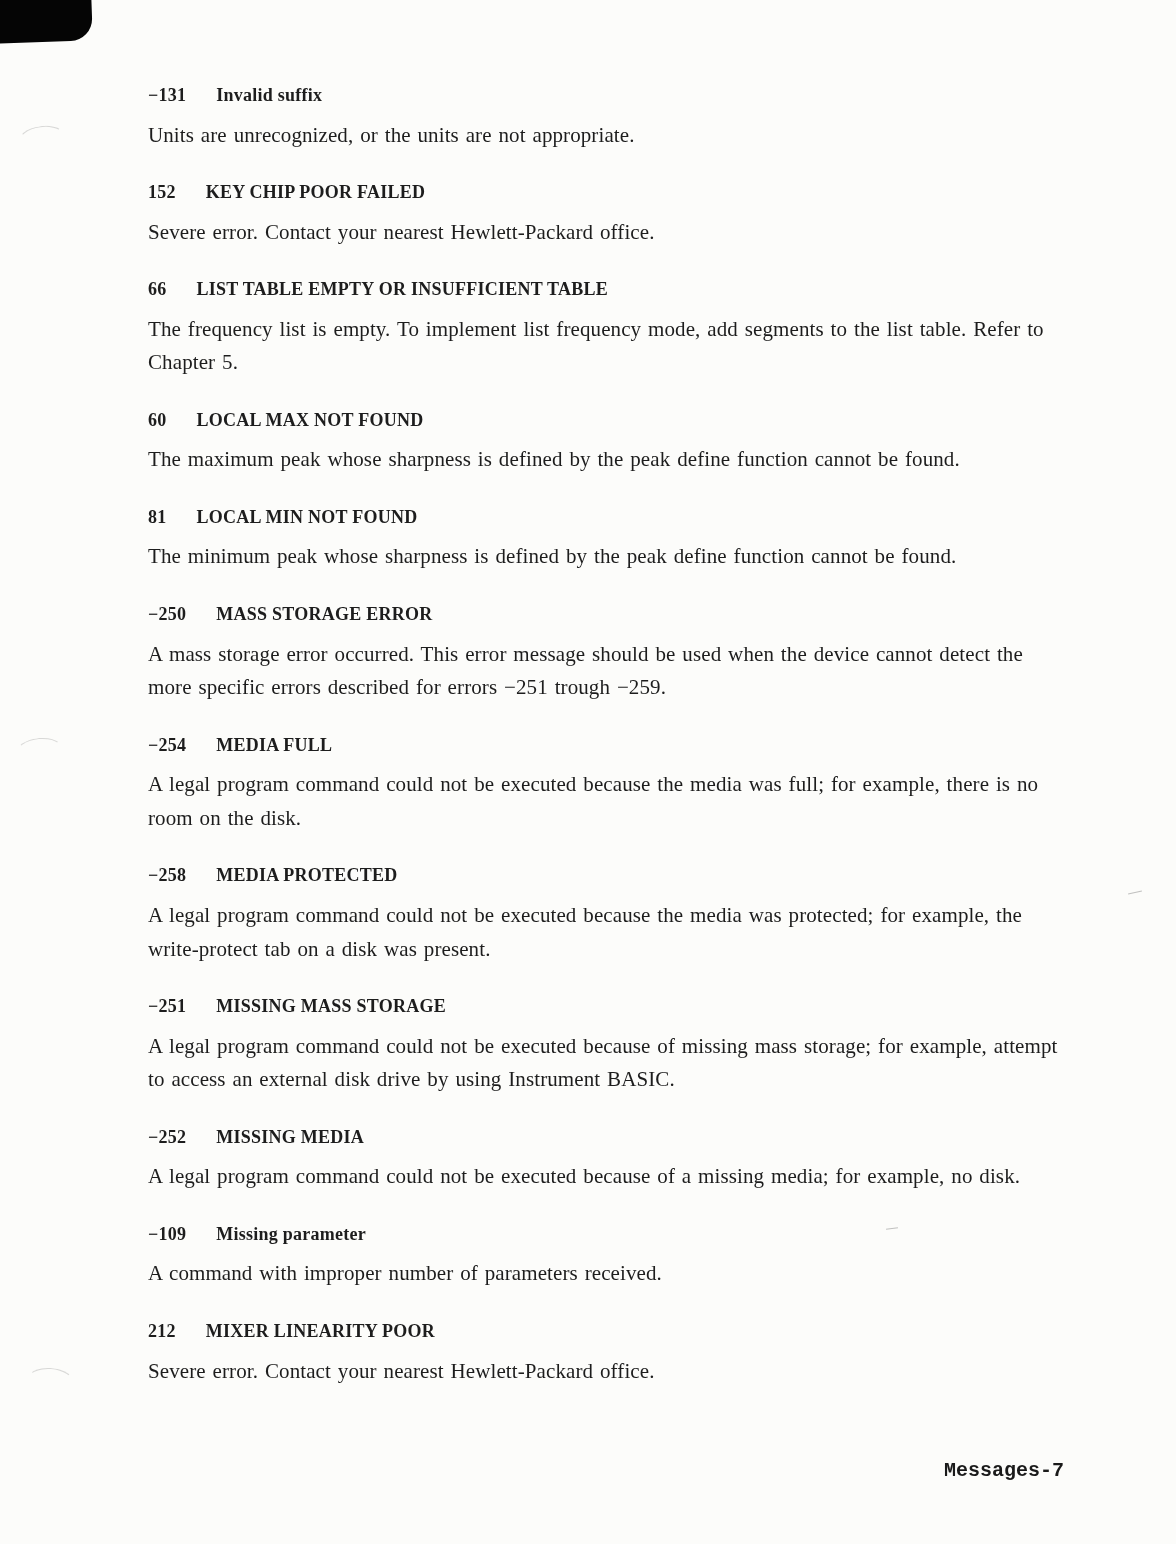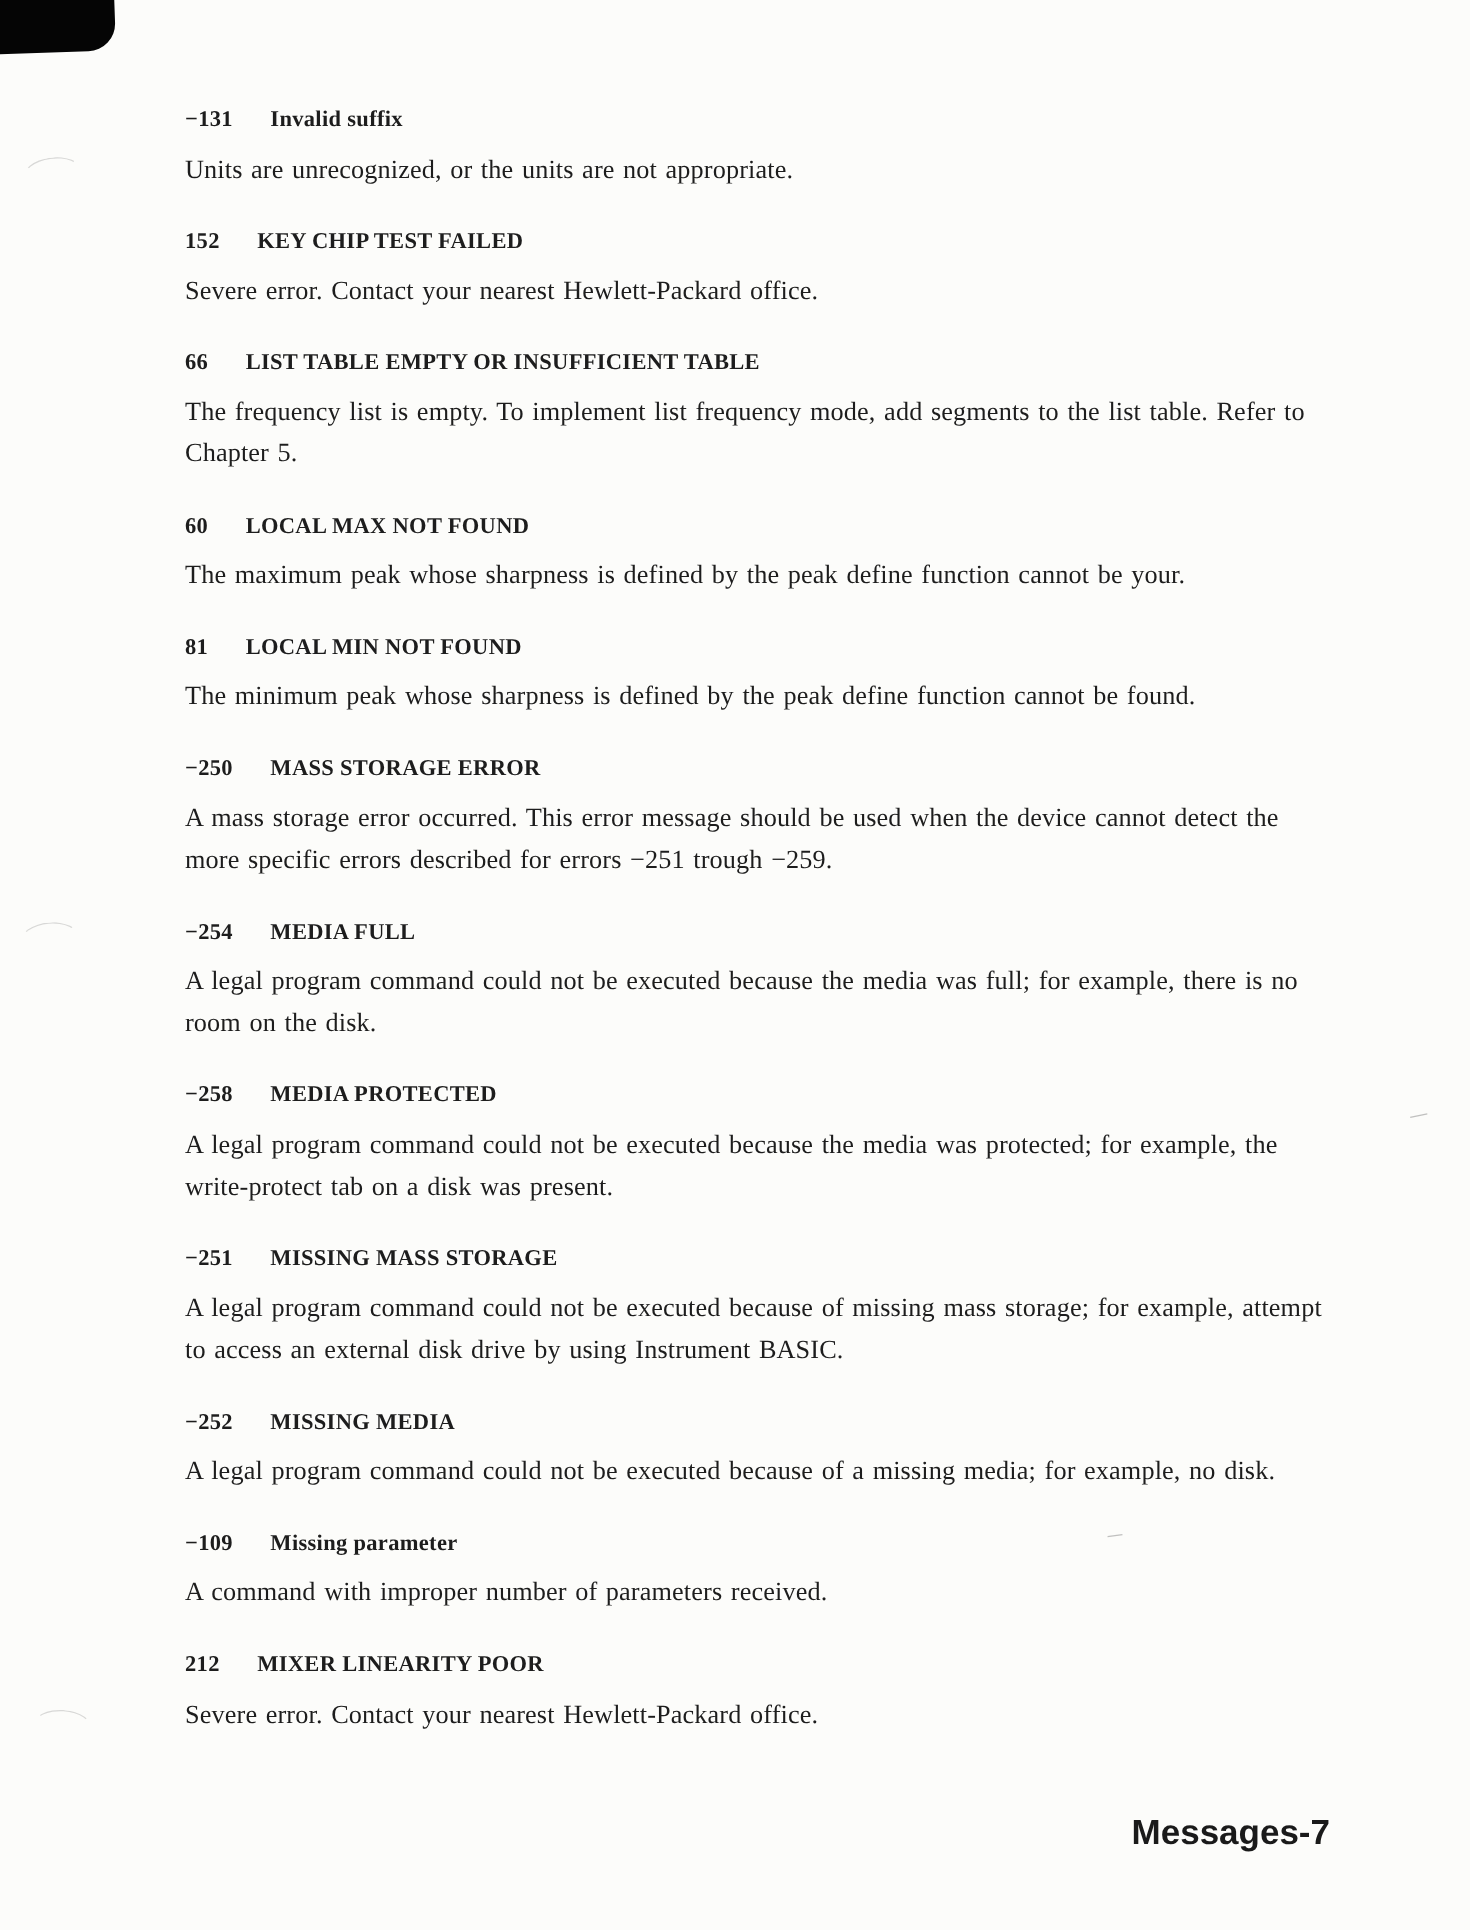--- a/index.html
+++ b/index.html
@@ -63,23 +63,23 @@
     margin: 12px 0 0 0;
     font-size: 21px;
     line-height: 1.6;
     word-spacing: 1.5px;
     letter-spacing: 0.1px;
   }
   .footer {
     position: absolute;
     right: 112px;
     bottom: 62px;
-    font-family: Liberation Sans, sans-serif;
+    font-family: Liberation Mono, monospace;
     font-weight: bold;
-    font-size: 28px;
+    font-size: 20px;
     color: #1a1a1a;
   }
 </style>
 </head>
 <body>
 
 <div class="page">
 
   <div class="corner-artifact"></div>
   <div class="smudge smudge-1"></div>
@@ -92,37 +92,37 @@
     <div id="entries">
   <section class="entry">
     <h2 class="entry-head">
       <span class="code">−131</span><span class="title">Invalid suffix</span>
     </h2>
     <p class="entry-body">Units are unrecognized, or the units are not appropriate.</p>
   </section>
 
   <section class="entry">
     <h2 class="entry-head">
-      <span class="code">152</span><span class="title">KEY CHIP TEST FAILED</span>
+      <span class="code">152</span><span class="title">KEY CHIP POOR FAILED</span>
     </h2>
     <p class="entry-body">Severe error. Contact your nearest Hewlett-Packard office.</p>
   </section>
 
   <section class="entry">
     <h2 class="entry-head">
       <span class="code">66</span><span class="title">LIST TABLE EMPTY OR INSUFFICIENT TABLE</span>
     </h2>
     <p class="entry-body">The frequency list is empty. To implement list frequency mode, add segments to the list table. Refer to Chapter 5.</p>
   </section>
 
   <section class="entry">
     <h2 class="entry-head">
       <span class="code">60</span><span class="title">LOCAL MAX NOT FOUND</span>
     </h2>
-    <p class="entry-body">The maximum peak whose sharpness is defined by the peak define function cannot be your.</p>
+    <p class="entry-body">The maximum peak whose sharpness is defined by the peak define function cannot be found.</p>
   </section>
 
   <section class="entry">
     <h2 class="entry-head">
       <span class="code">81</span><span class="title">LOCAL MIN NOT FOUND</span>
     </h2>
     <p class="entry-body">The minimum peak whose sharpness is defined by the peak define function cannot be found.</p>
   </section>
 
   <section class="entry">

